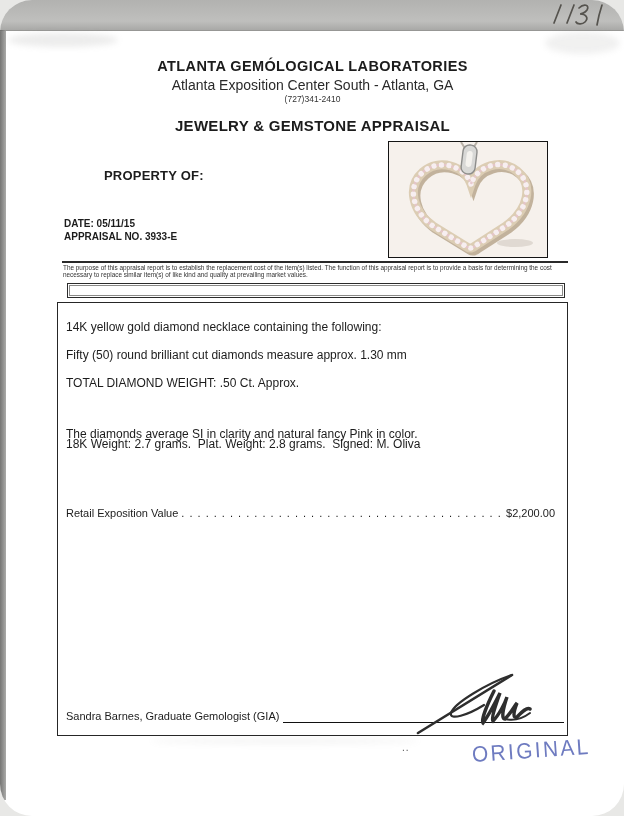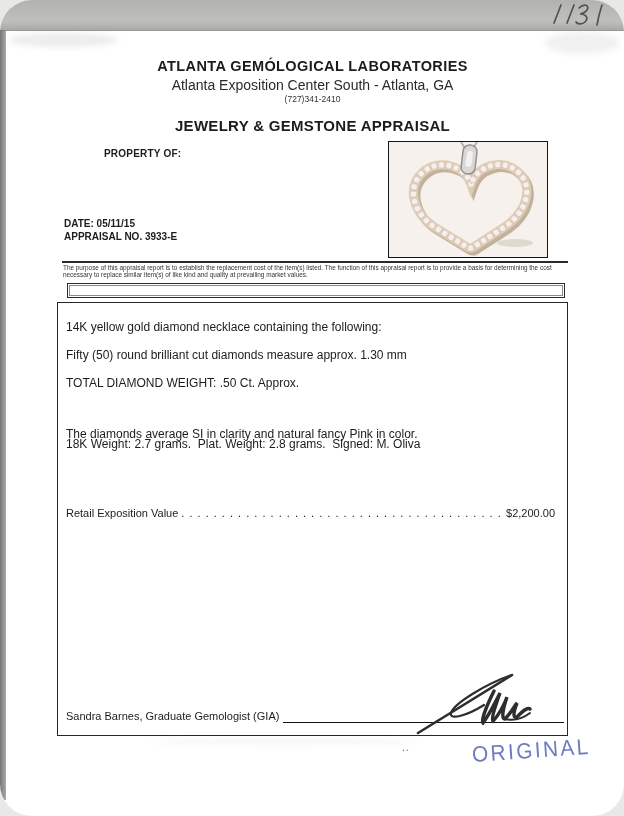--- a/index.html
+++ b/index.html
@@ -19,21 +19,21 @@
 
   .hand-number{position:absolute;left:548px;top:2px;}
 
   
   .header{position:absolute;left:57px;top:58px;width:511px;text-align:center;}
   .lab-name{font-size:14.5px;font-weight:bold;letter-spacing:.4px;}
   .address{font-size:14px;margin-top:3px;color:#2a2a2a;}
   .phone{font-size:8.5px;margin-top:1px;color:#333;}
   .doc-title{font-size:15px;font-weight:bold;letter-spacing:.3px;margin-top:13px;}
 
-  .property-of{position:absolute;left:80px;top:148px;font-size:10px;font-weight:bold;letter-spacing:.2px;padding-left:24px;}
+  .property-of{position:absolute;left:80px;top:168px;font-size:13px;font-weight:bold;letter-spacing:.2px;padding-left:24px;}
   .date-line{position:absolute;left:64px;top:218px;font-size:10px;font-weight:bold;}
   .appraisal-line{position:absolute;left:64px;top:231px;font-size:10px;font-weight:bold;}
 
   
   .photo{position:absolute;left:388px;top:141px;width:160px;height:117px;
     border:1.5px solid #141414;background:#f6f1ec;box-sizing:border-box;}
 
   .rule{position:absolute;left:62px;top:261px;width:506px;height:1.5px;background:#2a2a2a;}
   .disclaimer{position:absolute;left:63px;top:264px;width:500px;
     font-size:6.4px;line-height:7px;color:#333;}

